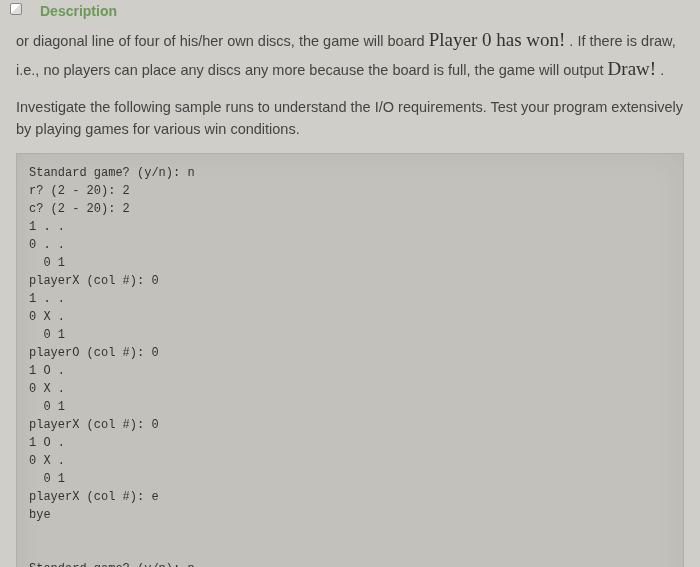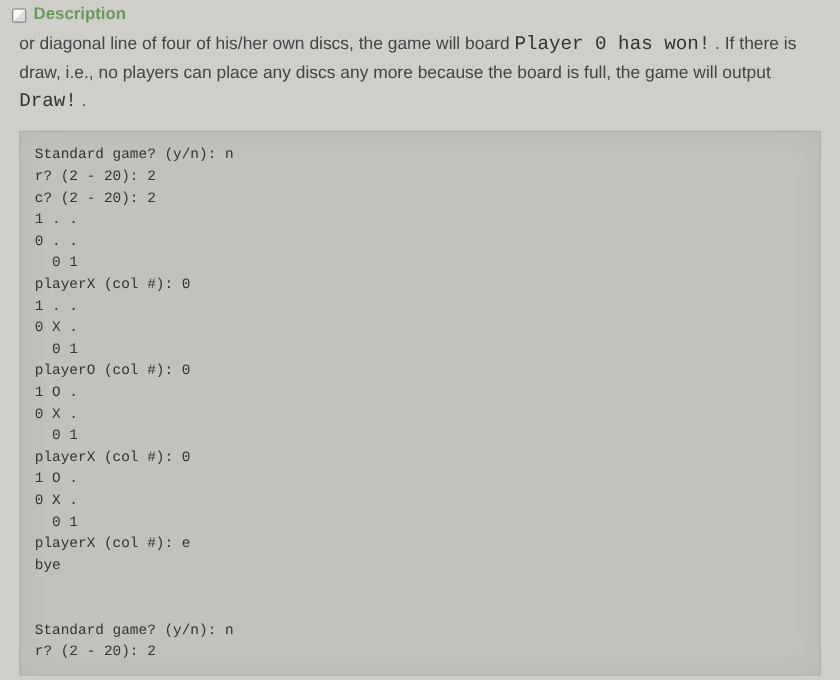--- a/index.html
+++ b/index.html
@@ -10,23 +10,23 @@
     body {
       font-family: Arial, sans-serif;
       background: #d0cec8;
       width: 700px;
       min-height: 567px;
       padding: 0;
       overflow: hidden;
     }
     .header {
       display: flex;
-      align-items: flex-end;
+      align-items: flex-start;
       padding: 3px 10px 2px 10px;
-      gap: 6px;
+      gap: 18px;
     }
     .header-icon {
       width: 12px;
       height: 12px;
       border: 1px solid #888;
       border-radius: 2px;
       background: linear-gradient(135deg, #fff 50%, #ddd 50%);
       flex-shrink: 0;
     }
     .header-title {
@@ -34,22 +34,22 @@
       font-weight: bold;
       font-size: 14px;
     }
     .content {
       padding: 4px 16px 10px 16px;
       color: #444;
       font-size: 14.5px;
       line-height: 1.55;
     }
     .inline-code {
-      font-family: Liberation Mono, monospace;
-      font-size: 16px;
+      font-family: Liberation Serif, serif;
+      font-size: 19px;
       color: #333;
     }
     .para {
       margin-bottom: 12px;
     }
     .code-block {
       background: #c3c1bb;
       border: 1px solid #b0aea8;
       padding: 10px 12px;
       font-family: 'Courier New', monospace;
@@ -66,20 +66,21 @@
 
 <div class="header">
   <span class="header-icon"></span>
   <span class="header-title">Description</span>
 </div>
 
 <div class="content">
   <div class="para">
     <span>or diagonal line of four of his/her own discs, the game will board </span><span class="inline-code">Player 0 has won!</span><span> . If there is draw, i.e., no players can place any discs any more because the board is full, the game will output </span><span class="inline-code">Draw!</span><span> .</span>
   </div>
+  <div class="para">Investigate the following sample runs to understand the I/O requirements. Test your program extensively by playing games for various win conditions.</div>
 
   <div class="code-block">Standard game? (y/n): n
 r? (2 - 20): 2
 c? (2 - 20): 2
 1 . .
 0 . .
   0 1
 playerX (col #): 0
 1 . .
 0 X .

